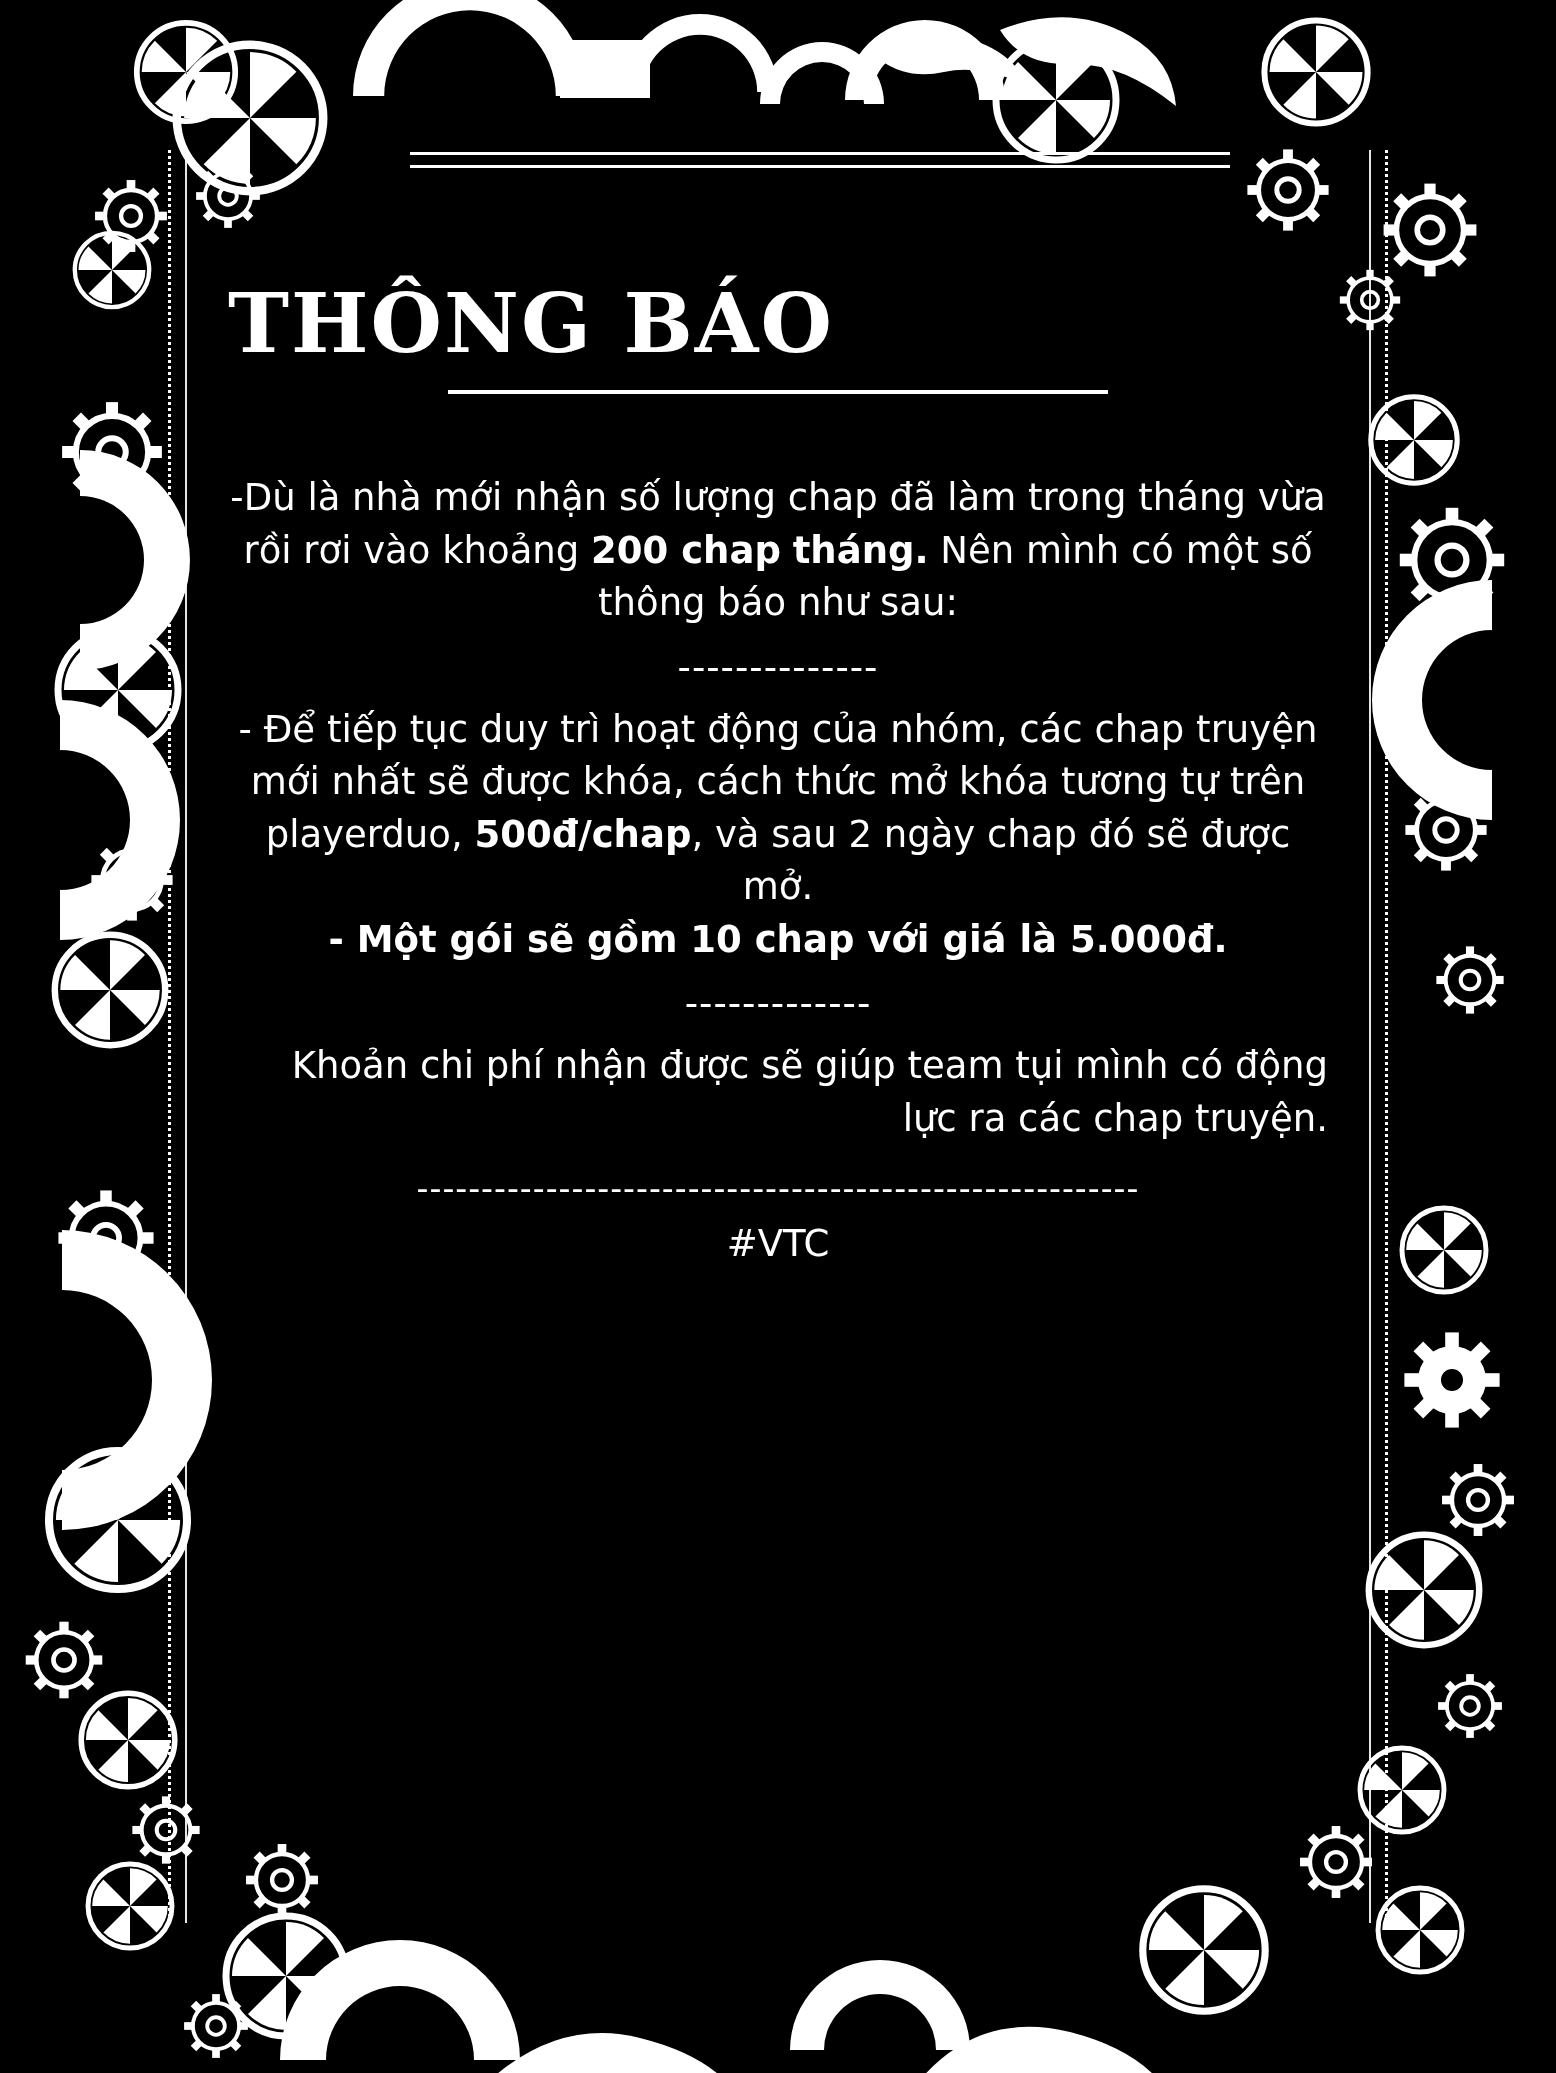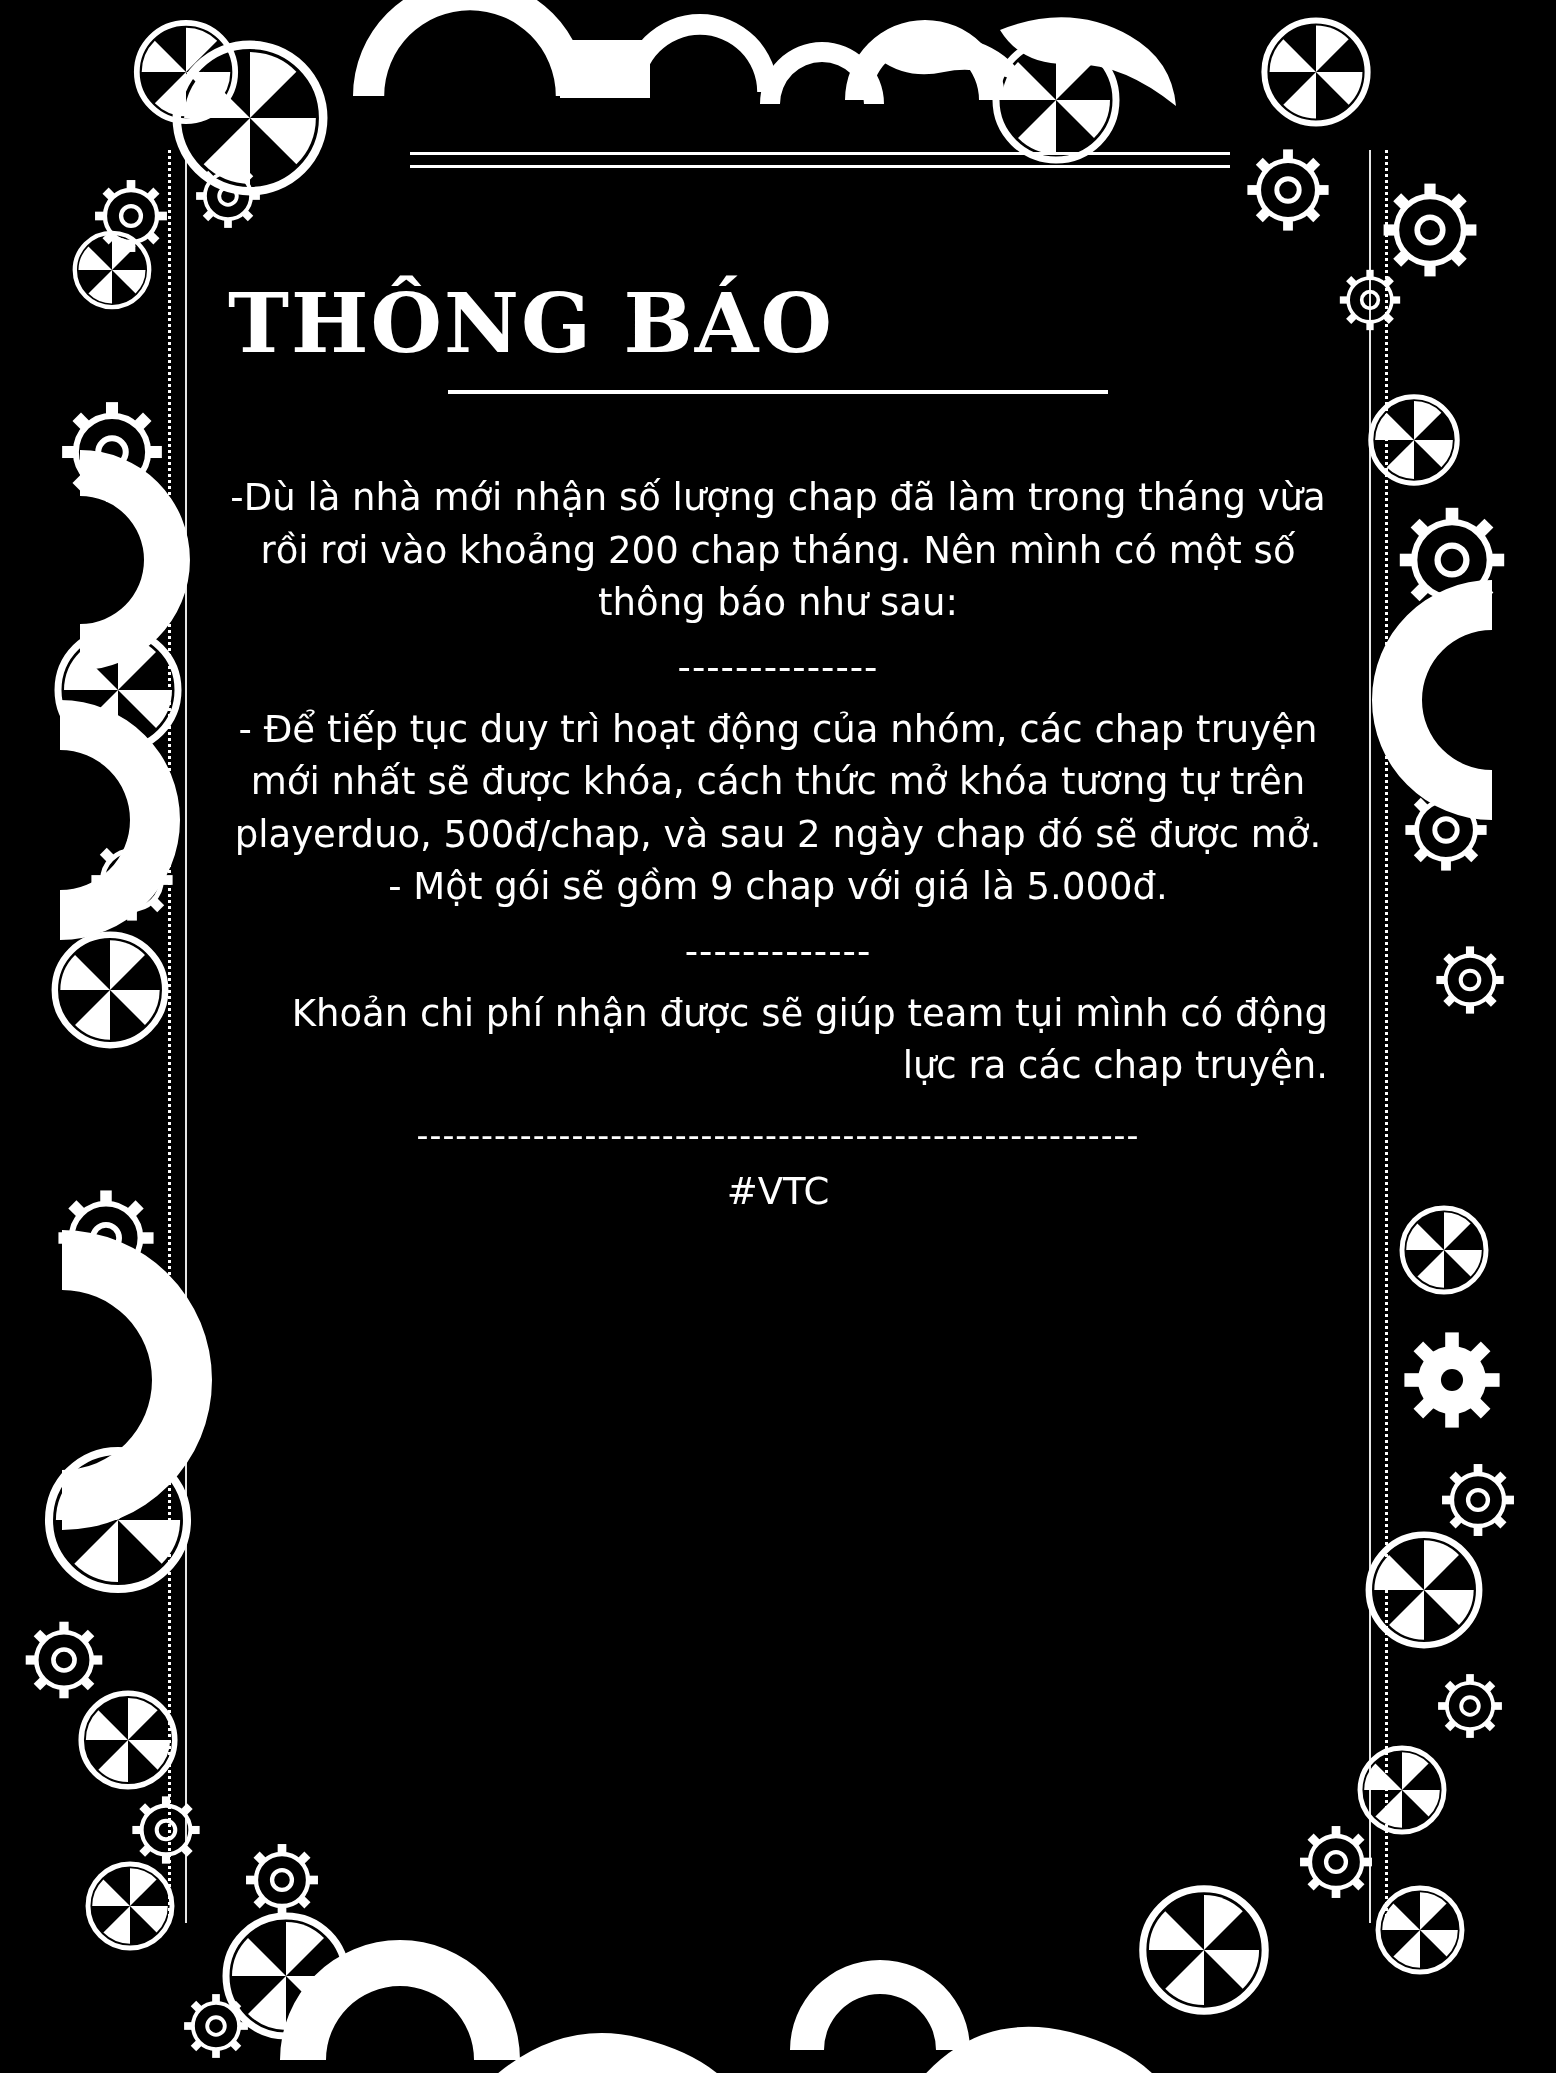--- a/index.html
+++ b/index.html
@@ -90,21 +90,21 @@
     line-height: 1.42;
     margin: 0;
     text-align: center;
   }
   .para.first { margin-top: 78px; }
   .para.justify {
     text-align: justify;
     text-justify: inter-word;
   }
   .para.left { text-align: right; }
-  b, strong { font-weight: 400; margin-top: 40px; }
+  b, strong { font-weight: 700; margin-top: 40px; }
 
   .divider {
     text-align: center;
     font-size: 37px;
     line-height: 1.3;
     letter-spacing: 1px;
     margin: 14px 0 12px 0;
     white-space: nowrap;
     overflow: hidden;
   }
@@ -268,21 +268,21 @@
 
   <div class="divider">--------------</div>
 
   <p class="para">
     <span>- Để tiếp tục duy trì hoạt động của nhóm, các</span>
     <span>chap truyện mới nhất sẽ được khóa, cách thức</span>
     <span>mở khóa tương tự trên playerduo, </span><b>500đ/chap</b><span>,</span>
     <span>và sau 2 ngày chap đó sẽ được mở.</span>
   </p>
   <p class="para">
-    <b>- Một gói sẽ gồm 9 chap với giá là 5.000đ.</b>
+    <b>- Một gói sẽ gồm 10 chap với giá là 5.000đ.</b>
   </p>
 
   <div class="divider">-------------</div>
 
   <p class="para left">Khoản chi phí nhận được sẽ giúp team tụi mình có động lực ra các chap truyện.</p>
 
   <div class="divider long">--------------------------------------------------------</div>
 
 
   <div class="hashtag">#VTC</div>

